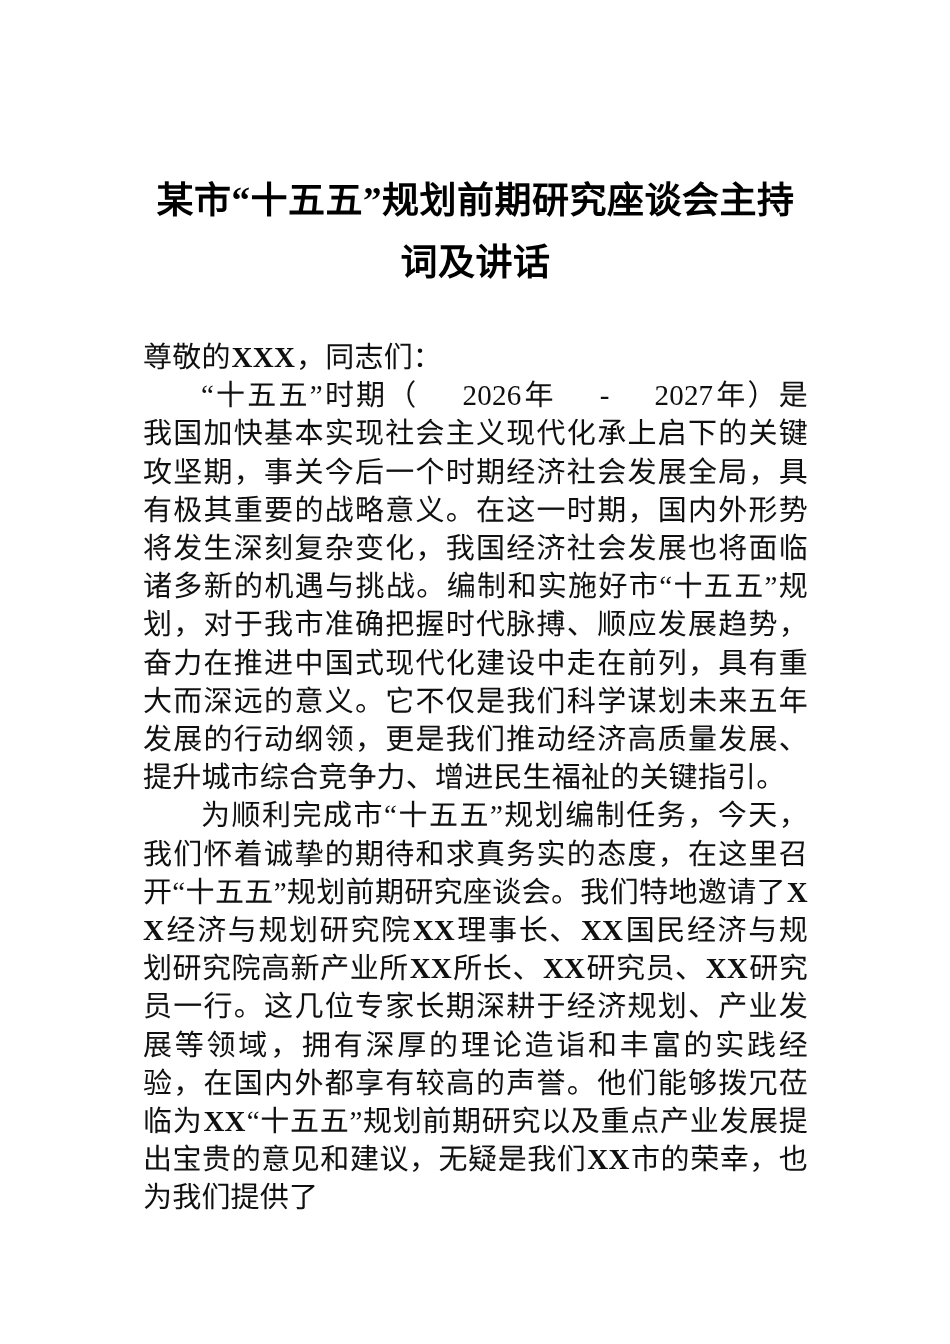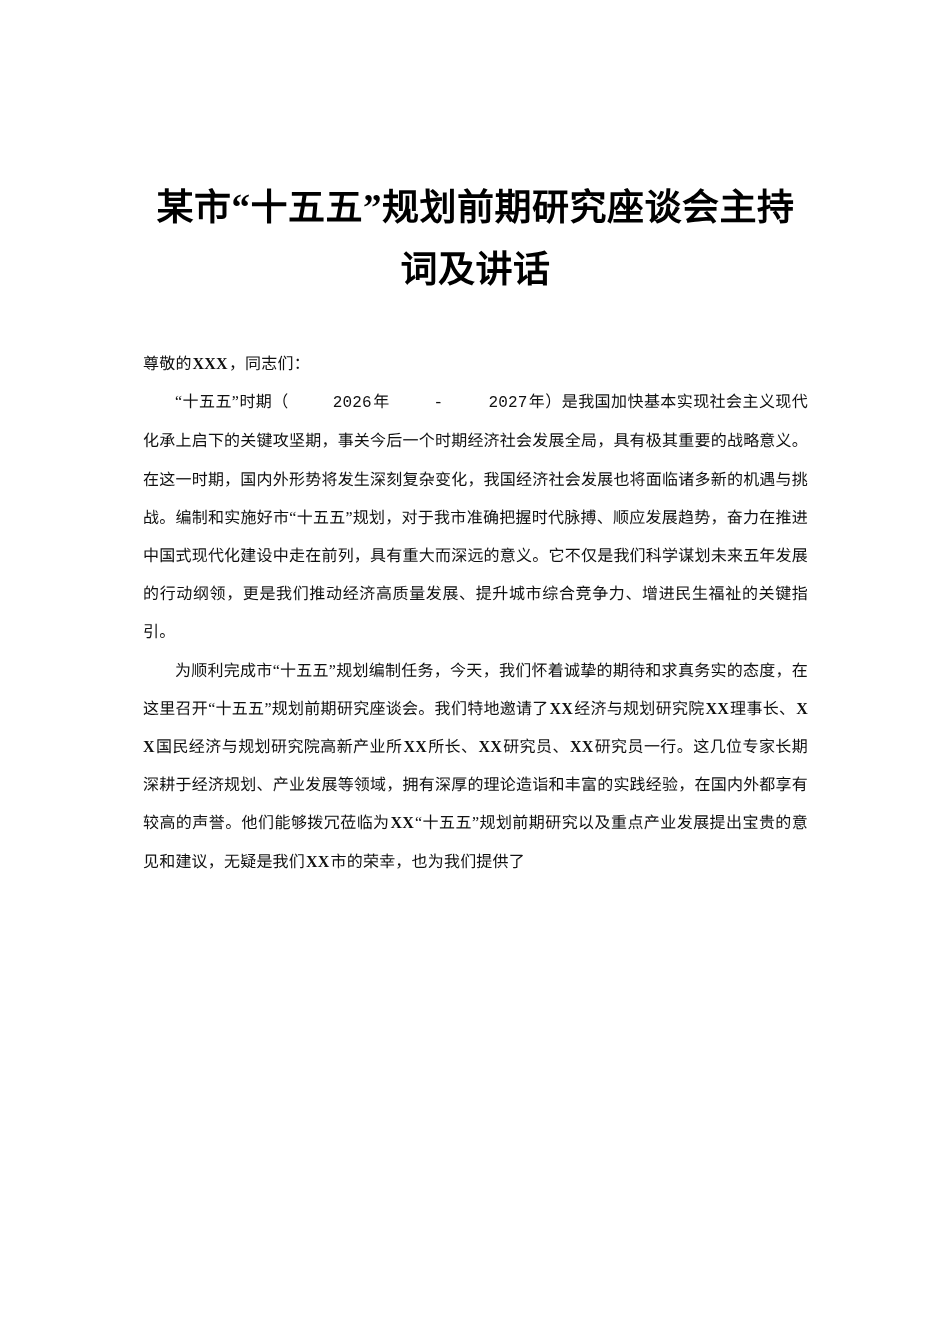--- a/index.html
+++ b/index.html
@@ -15,21 +15,21 @@
     height: 1344px;
     background: #ffffff;
     margin: 0 auto;
     overflow: hidden;
     box-sizing: border-box;
   }
 
   .content {
     position: absolute;
     left: 143px;
-    top: 17px;
+    top: 10px;
     width: 665px;
   }
 
   
   .doc-title {
     margin: 0;
     padding-top: 160px;
     font-family: "Liberation Serif", "DejaVu Serif", serif;
     font-weight: 700;
     font-size: 37px;
@@ -41,41 +41,41 @@
   }
 
   
   .body-block {
     margin-top: 44px;
   }
 
   .para {
     margin: 0;
     font-family: "Liberation Serif", "DejaVu Serif", serif;
-    font-size: 16px;
+    font-size: 29px;
     line-height: 38.2px;
     color: #101010;
     text-align: justify;
     text-justify: inter-character;
     text-align-last: left;
     word-break: break-all;
     letter-spacing: 0.2px;
   }
 
   .para.salutation {
     text-indent: 0;
   }
 
   .para.indent {
     text-indent: 2em;
   }
 
   
   .lat {
-    font-family: Liberation Mono, monospace;
+    font-family: Liberation Serif, serif;
     font-weight: 400;
     padding: 0 1px;
     margin-left: 43px;
   }
 
   .lat-b {
     font-family: "Liberation Serif", "DejaVu Serif", serif;
     font-weight: 700;
     padding: 0 1px;
   }

